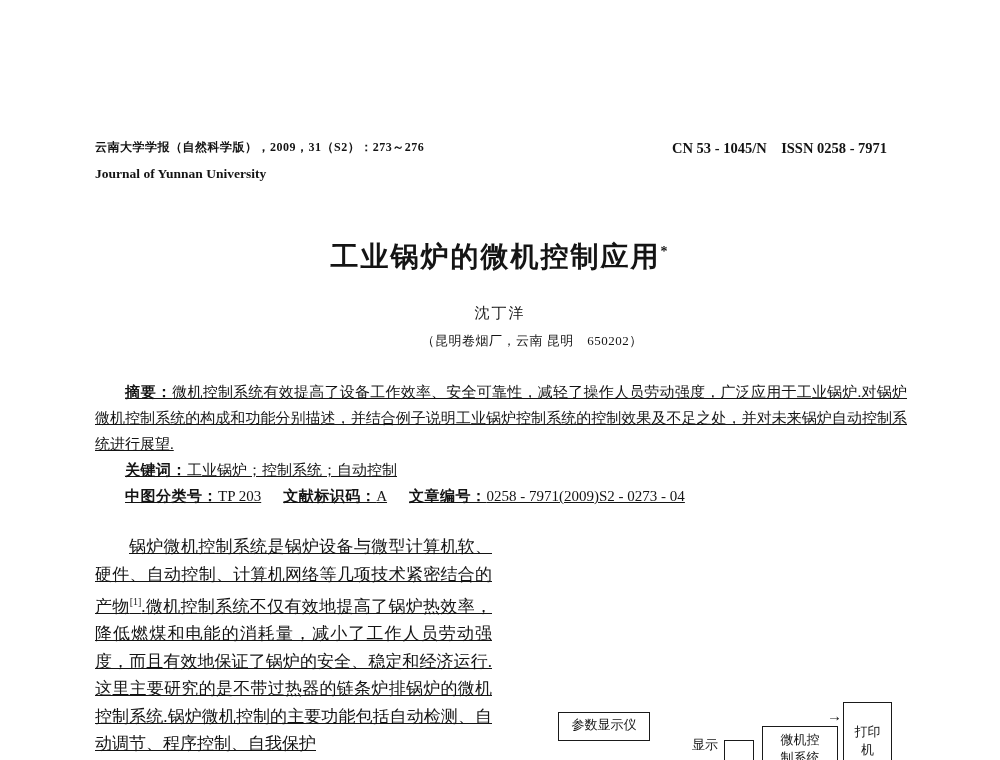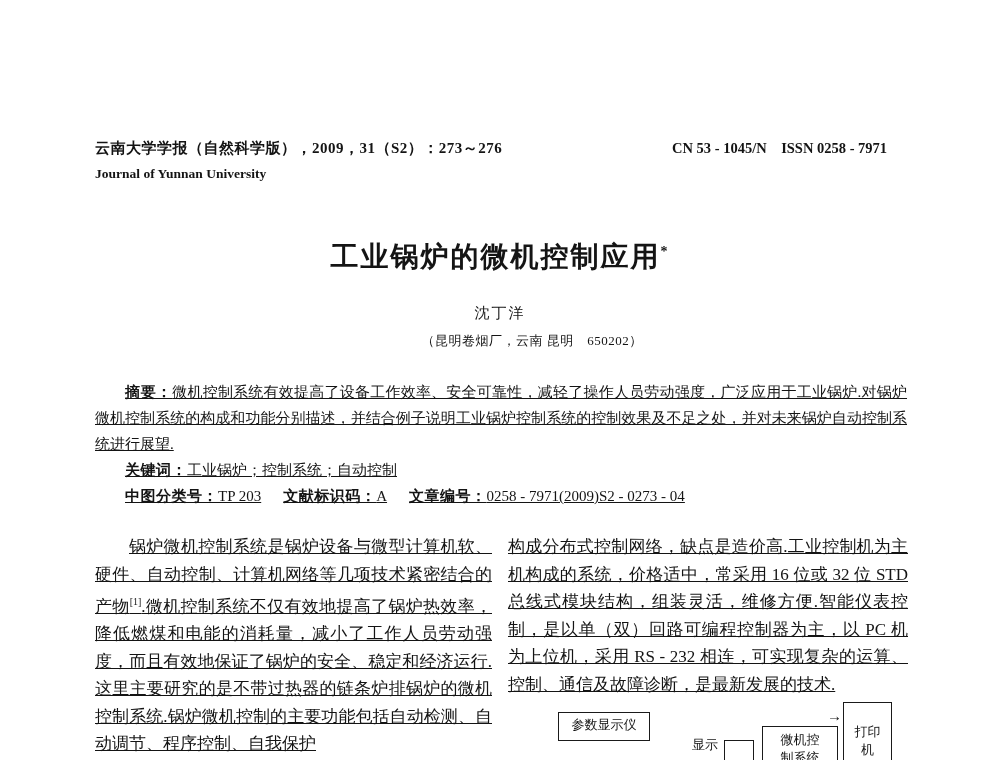--- a/index.html
+++ b/index.html
@@ -1,21 +1,21 @@
 <!DOCTYPE html>
 <html><head>
 <meta charset="utf-8">
 <style>
   html,body{margin:0;padding:0;background:#ffffff;}
   .page{position:relative;width:1000px;height:760px;background:#ffffff;overflow:hidden;
         font-family:"Liberation Serif","DejaVu Serif",serif;color:#141414;}
   .abs{position:absolute;}
   p{margin:0;padding:0;text-decoration:underline;}
 
-  .hdr-zh{left:95px;top:139px;font-size:15px;font-weight:bold;letter-spacing:0.5px;}
+  .hdr-zh{left:95px;top:139px;font-size:12px;font-weight:bold;letter-spacing:0.5px;}
   .hdr-en{left:95px;top:166px;font-size:13.5px;font-weight:bold;}
   .hdr-codes{left:672px;top:139px;font-size:14.5px;font-weight:bold;}
 
   .title{left:0;top:219px;width:100%;text-align:center;font-size:28px;font-weight:bold;letter-spacing:2px;}
   .title sup{font-size:14px;vertical-align:super;}
 
   .author{left:0;top:304px;width:100%;text-align:center;font-size:15px;letter-spacing:2px;}
   .affil{left:0;top:332px;width:100%;text-align:center;font-size:13px;letter-spacing:0.5px;padding-left:32px;}
 
   .front{left:95px;top:379px;width:812px;font-size:15px;line-height:26px;text-align:justify;}
@@ -53,23 +53,20 @@
   <div class="abs front">
     <p><b>摘要：</b><span>微机控制系统有效提高了设备工作效率、安全可靠性，减轻了操作人员劳动强度，广泛应用于工业锅炉.对锅炉微机控制系统的构成和功能分别描述，并结合例子说明工业锅炉控制系统的控制效果及不足之处，并对未来锅炉自动控制系统进行展望.</span></p>
     <p><b>关键词：</b><span>工业锅炉；控制系统；自动控制</span></p>
     <p><b>中图分类号：</b><span>TP 203</span><span class="gap"></span><b>文献标识码：</b><span>A</span><span class="gap"></span><b>文章编号：</b><span>0258 - 7971(2009)S2 - 0273 - 04</span></p>
   </div>
 
   <div class="abs col col-left">
     <p><span>锅炉微机控制系统是锅炉设备与微型计算机软、硬件、自动控制、计算机网络等几项技术紧密结合的产物</span><sup>[1]</sup><span>.微机控制系统不仅有效地提高了锅炉热效率，降低燃煤和电能的消耗量，减小了工作人员劳动强度，而且有效地保证了锅炉的安全、稳定和经济运行.这里主要研究的是不带过热器的链条炉排锅炉的微机控制系统.锅炉微机控制的主要功能包括自动检测、自动调节、程序控制、自我保护</span></p>
   </div>
 
-  <div class="abs col col-right">
-    <p class="noindent">构成分布式控制网络，缺点是造价高.工业控制机为主机构成的系统，价格适中，常采用 16 位或 32 位 STD 总线式模块结构，组装灵活，维修方便.智能仪表控制，是以单（双）回路可编程控制器为主，以 PC 机为上位机，采用 RS - 232 相连，可实现复杂的运算、控制、通信及故障诊断，是最新发展的技术.</p>
-  </div>
 
   <div class="abs diagram">
     <div class="dbox" style="left:58px;top:14px;width:90px;height:27px;line-height:24px;">参数显示仪</div>
     <div class="dlabel" style="left:192px;top:38px;">显示</div>
     <div class="dbox" style="left:224px;top:42px;width:28px;height:30px;"></div>
     <div class="dbox" style="left:262px;top:28px;width:74px;height:46px;padding-top:4px;">
         <span class="dline">微机控</span>
         <span class="dline">制系统</span>
       </div>
     <div class="darrow" style="left:327px;top:11px;">→</div>

